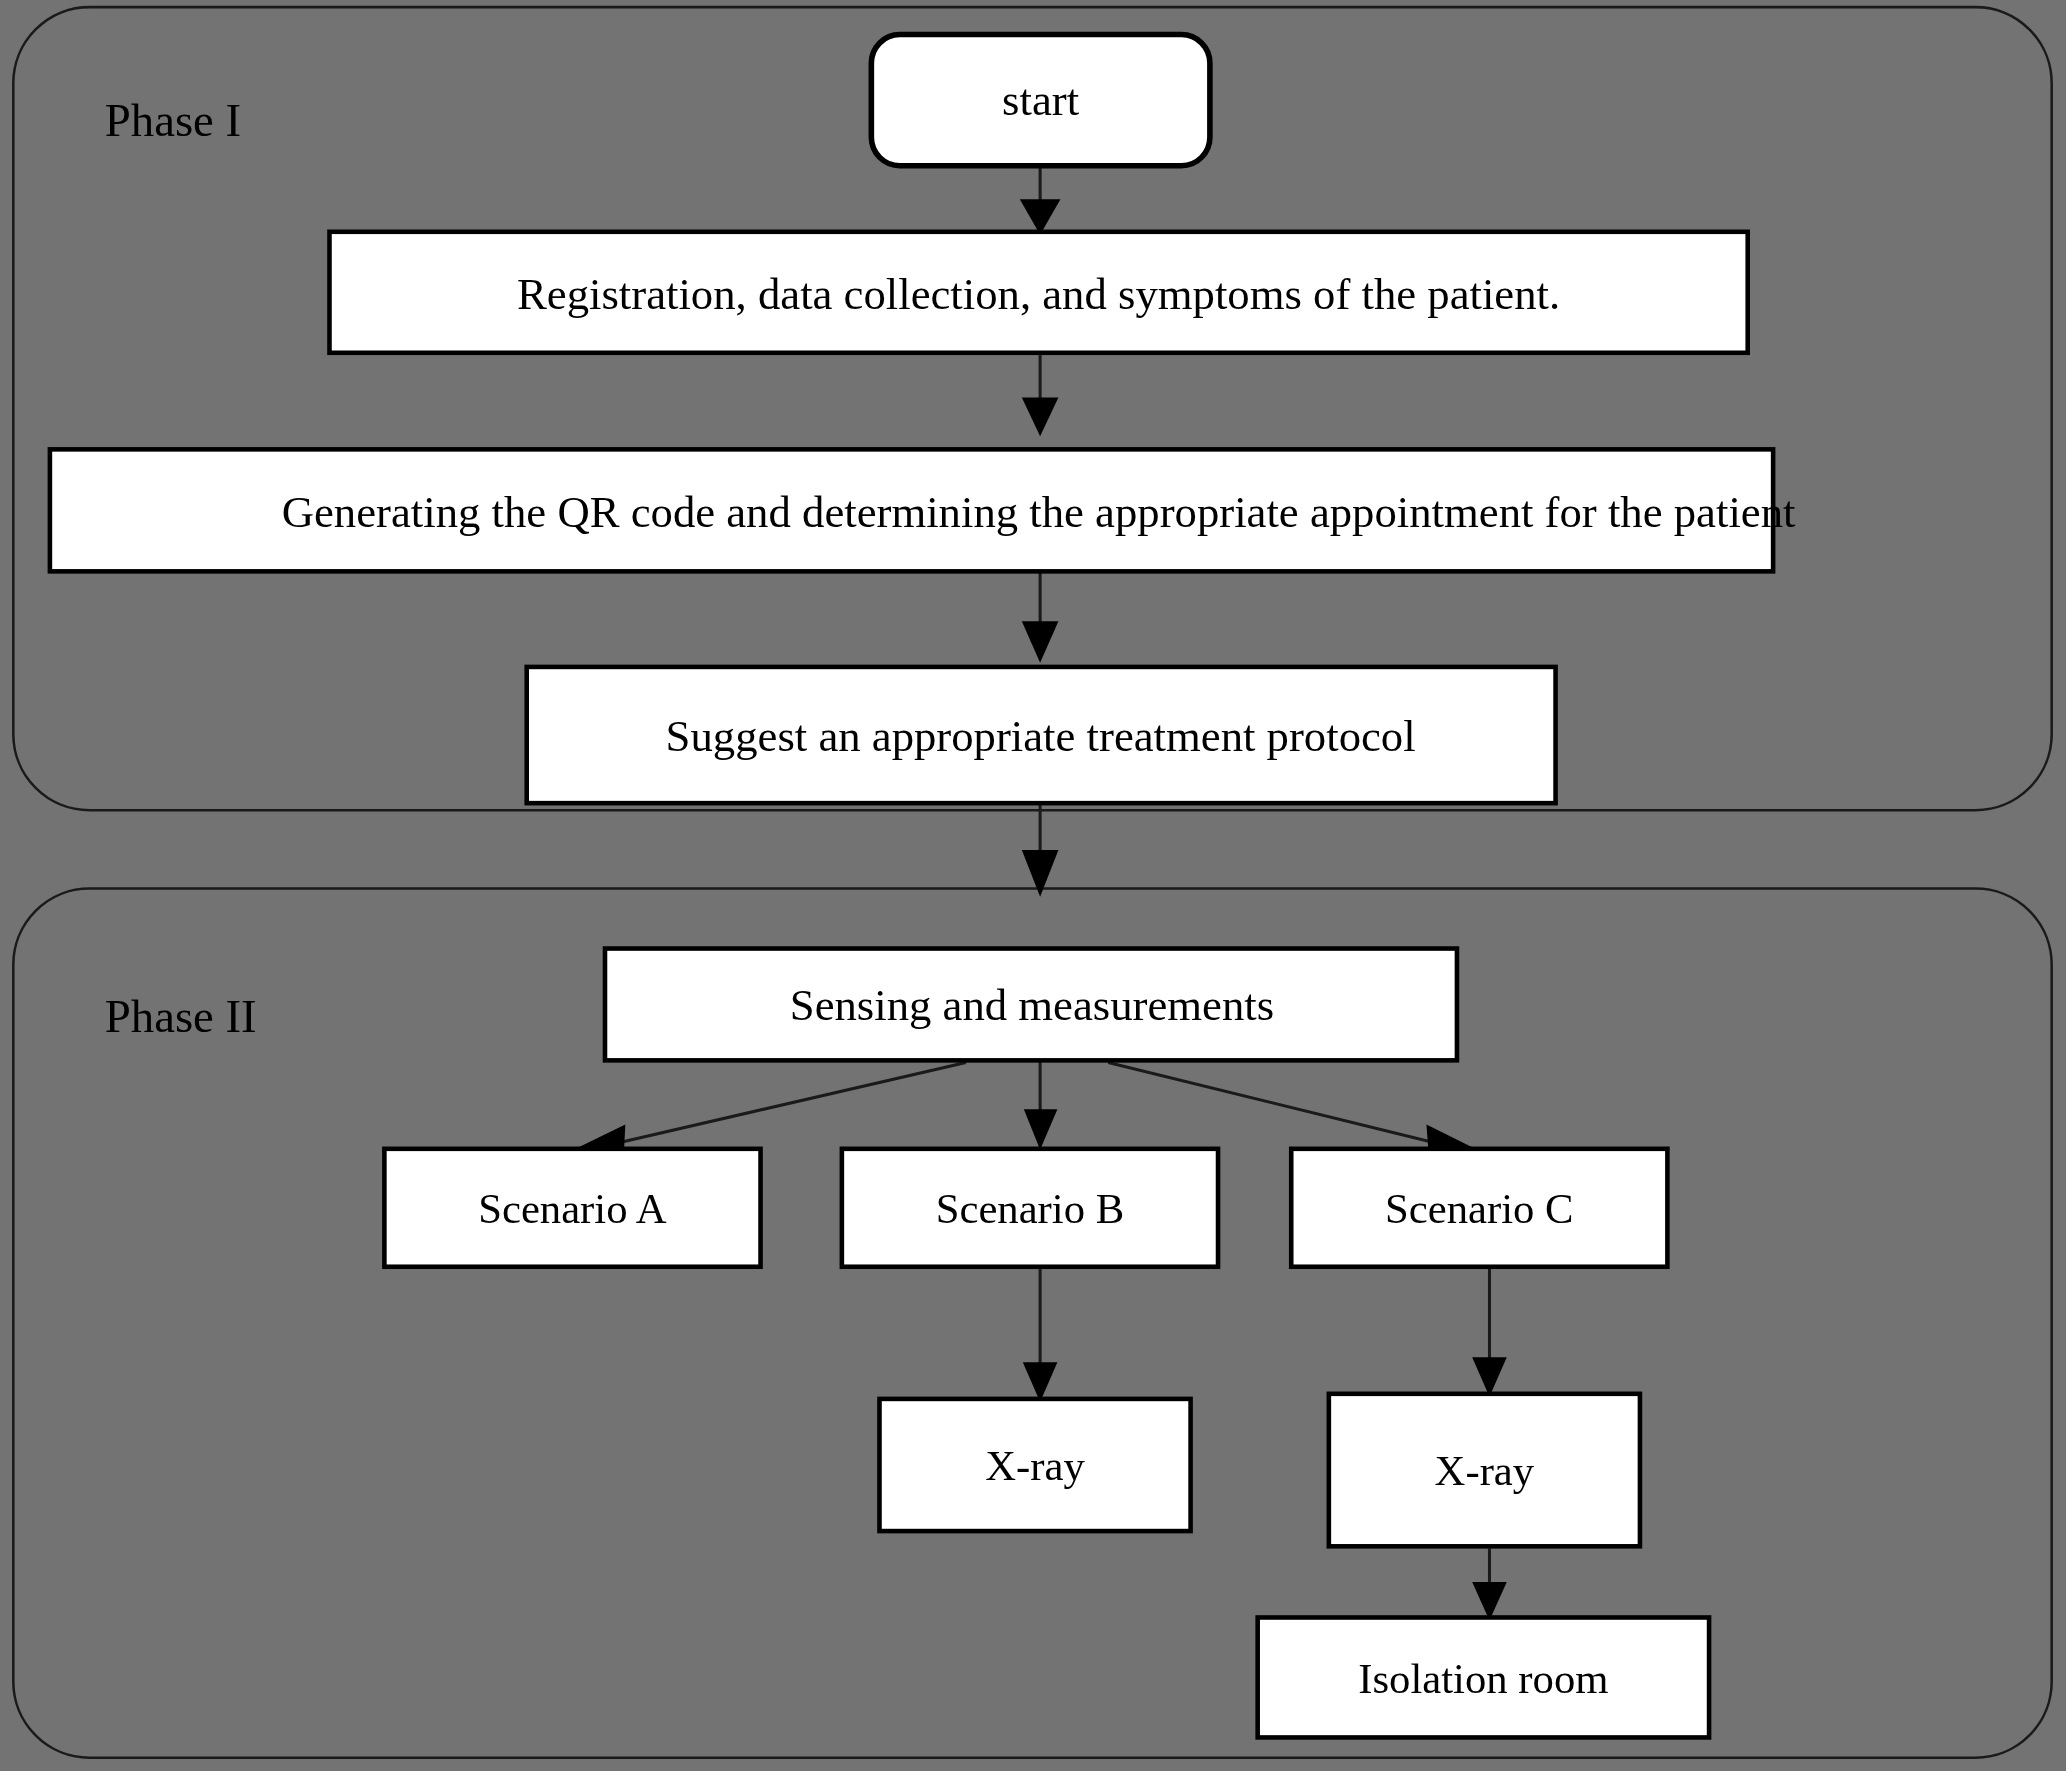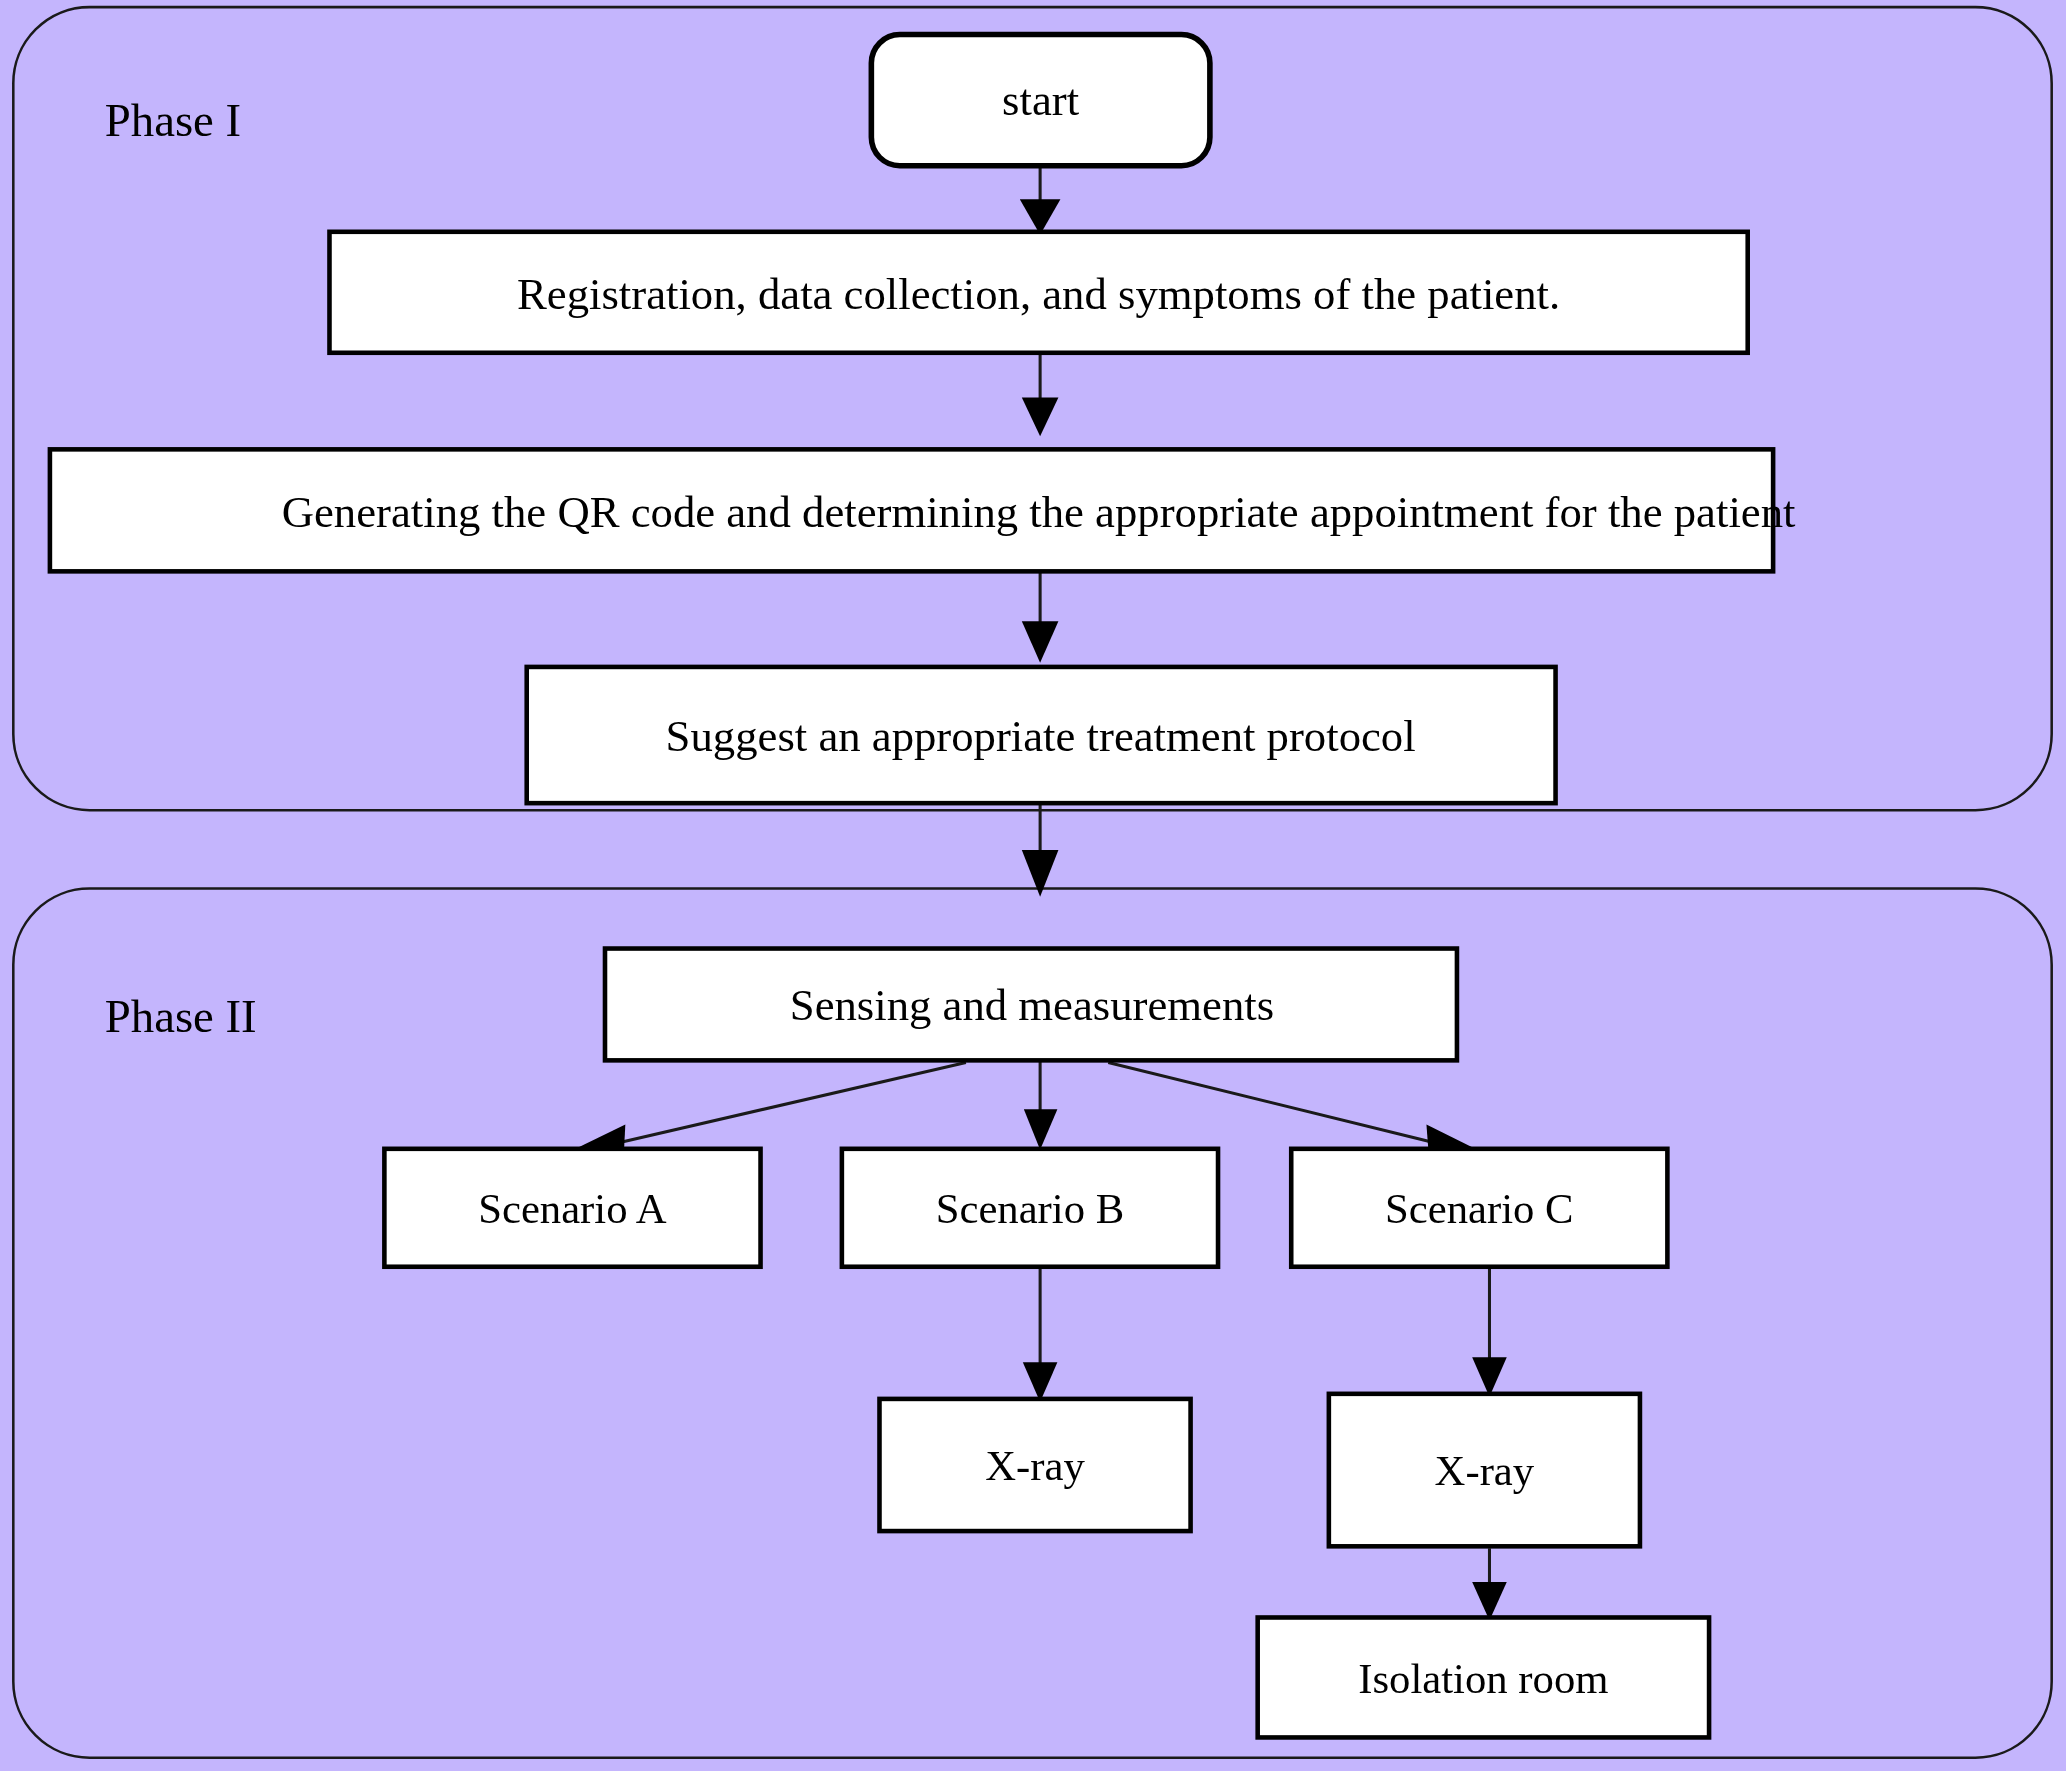--- a/index.html
+++ b/index.html
@@ -4,21 +4,21 @@
 <style>
   html, body {
     margin: 0;
     padding: 0;
     background: #ffffff;
   }
   #stage {
     position: relative;
     width: 2066px;
     height: 1771px;
-    background: #c4b5fd;
+    background: #737373;
     overflow: hidden;
     font-family: "Liberation Serif", "DejaVu Serif", serif;
   }
   #stage svg {
     position: absolute;
     top: 0;
     left: 0;
     width: 2066px;
     height: 1771px;
   }

